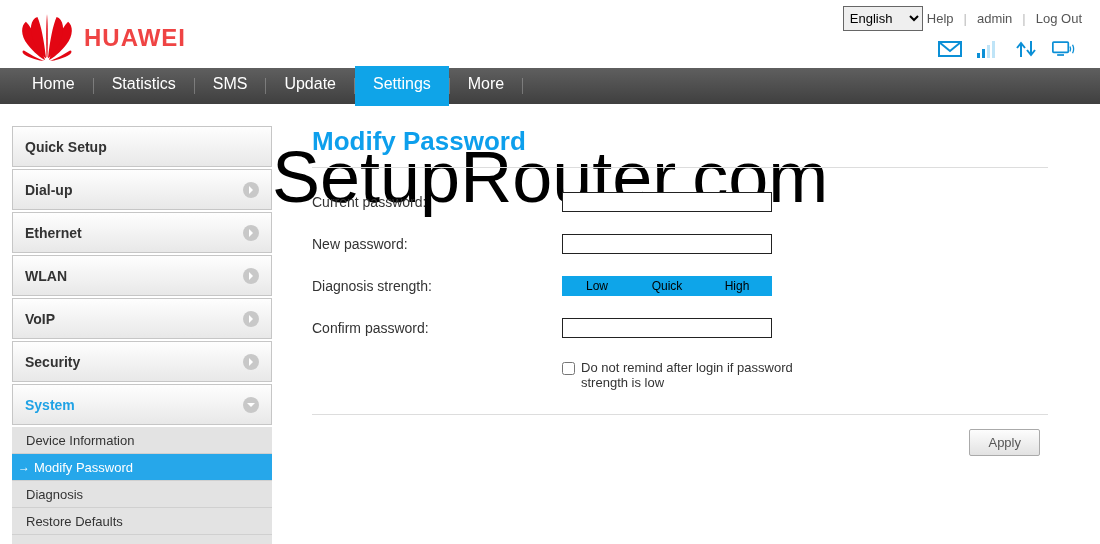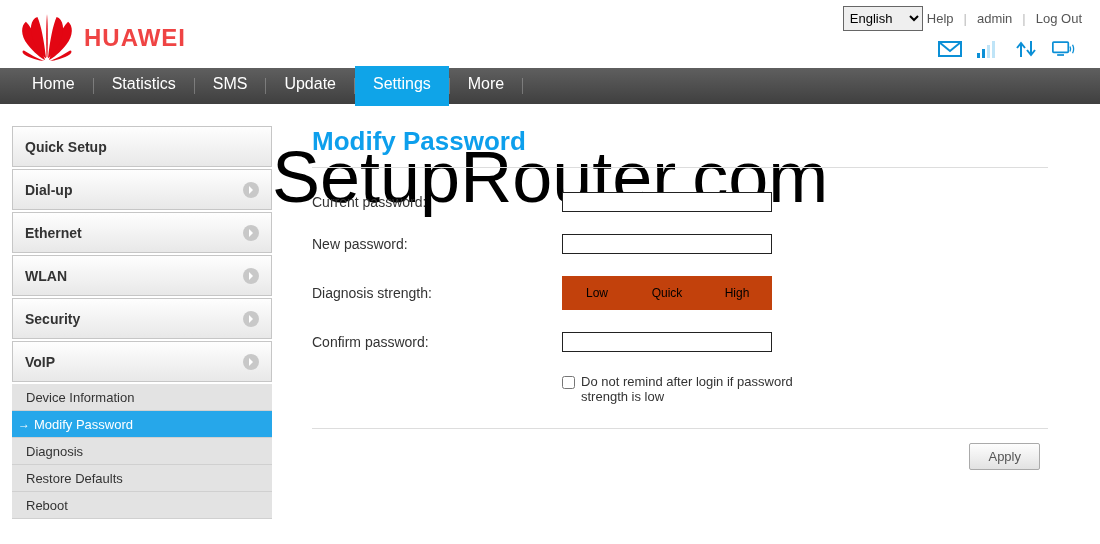--- a/index.html
+++ b/index.html
@@ -31,21 +31,21 @@
 .sub-item.active{background:#26a7ea;color:#fff;position:relative;padding-left:22px;}
 .sub-item.active::before{content:"→";position:absolute;left:6px;color:#fff;font-size:12px;}
 .content{flex:1;padding:0 40px;position:relative;}
 .watermark{position:absolute;left:0;top:10px;font-size:72px;color:#000000;z-index:0;white-space:nowrap;}
 .page-title{font-size:26px;font-weight:bold;color:#0d9fec;padding-bottom:10px;border-bottom:1px solid #ddd;margin-bottom:24px;position:relative;z-index:1;}
 .form{position:relative;z-index:1;}
 .form-row{display:flex;align-items:center;margin-bottom:22px;}
 .form-row label{width:250px;font-size:14px;color:#333;}
 .form-row input[type=password]{width:210px;height:20px;border:1px solid #222;padding:0 4px;}
 .strength{display:flex;}
-.strength span{width:70px;height:34px;background:#c2410c;color:#000;font-size:12px;display:flex;align-items:center;justify-content:center;}
+.strength span{width:70px;height:20px;background:#0ea5e9;color:#000;font-size:12px;display:flex;align-items:center;justify-content:center;}
 .checkbox-row{display:flex;align-items:flex-start;margin-left:250px;margin-bottom:24px;max-width:250px;font-size:13px;}
 .checkbox-row input{margin-right:6px;margin-top:2px;}
 .hr{border:none;border-top:1px solid #ddd;margin-bottom:14px;}
 .button-row{display:flex;justify-content:flex-end;padding-right:8px;}
 .apply-btn{background:linear-gradient(#fdfdfd,#e2e2e2);border:1px solid #aaa;padding:5px 18px;font-size:13px;color:#555;cursor:pointer;border-radius:2px;}
 </style>
 </head>
 <body>
 
 <div class="header">
@@ -136,30 +136,38 @@
       </div>
     <div class="side-group">
         <span>WLAN</span>
         <span class="chevron">
           <svg viewBox="0 0 8 8">
             <path d="M2 0 L6 4 L2 8 Z"></path>
           </svg>
         </span>
       </div>
     <div class="side-group">
+        <span>VoIP</span>
+        <span class="chevron">
+          <svg viewBox="0 0 8 8">
+            <path d="M2 0 L6 4 L2 8 Z"></path>
+          </svg>
+        </span>
+      </div>
+    <div class="side-group">
         <span>Security</span>
         <span class="chevron">
           <svg viewBox="0 0 8 8">
             <path d="M2 0 L6 4 L2 8 Z"></path>
           </svg>
         </span>
       </div>
-    <div class="side-group">
-        <span>VoIP</span>
-        <span class="chevron">
+    <div class="side-group active">
+        <span>System</span>
+        <span class="chevron down">
           <svg viewBox="0 0 8 8">
             <path d="M2 0 L6 4 L2 8 Z"></path>
           </svg>
         </span>
       </div>
     <div class="sub-items">
       <div class="sub-item">Device Information</div>
       <div class="sub-item active">Modify Password</div>
       <div class="sub-item">Diagnosis</div>
       <div class="sub-item">Restore Defaults</div>

